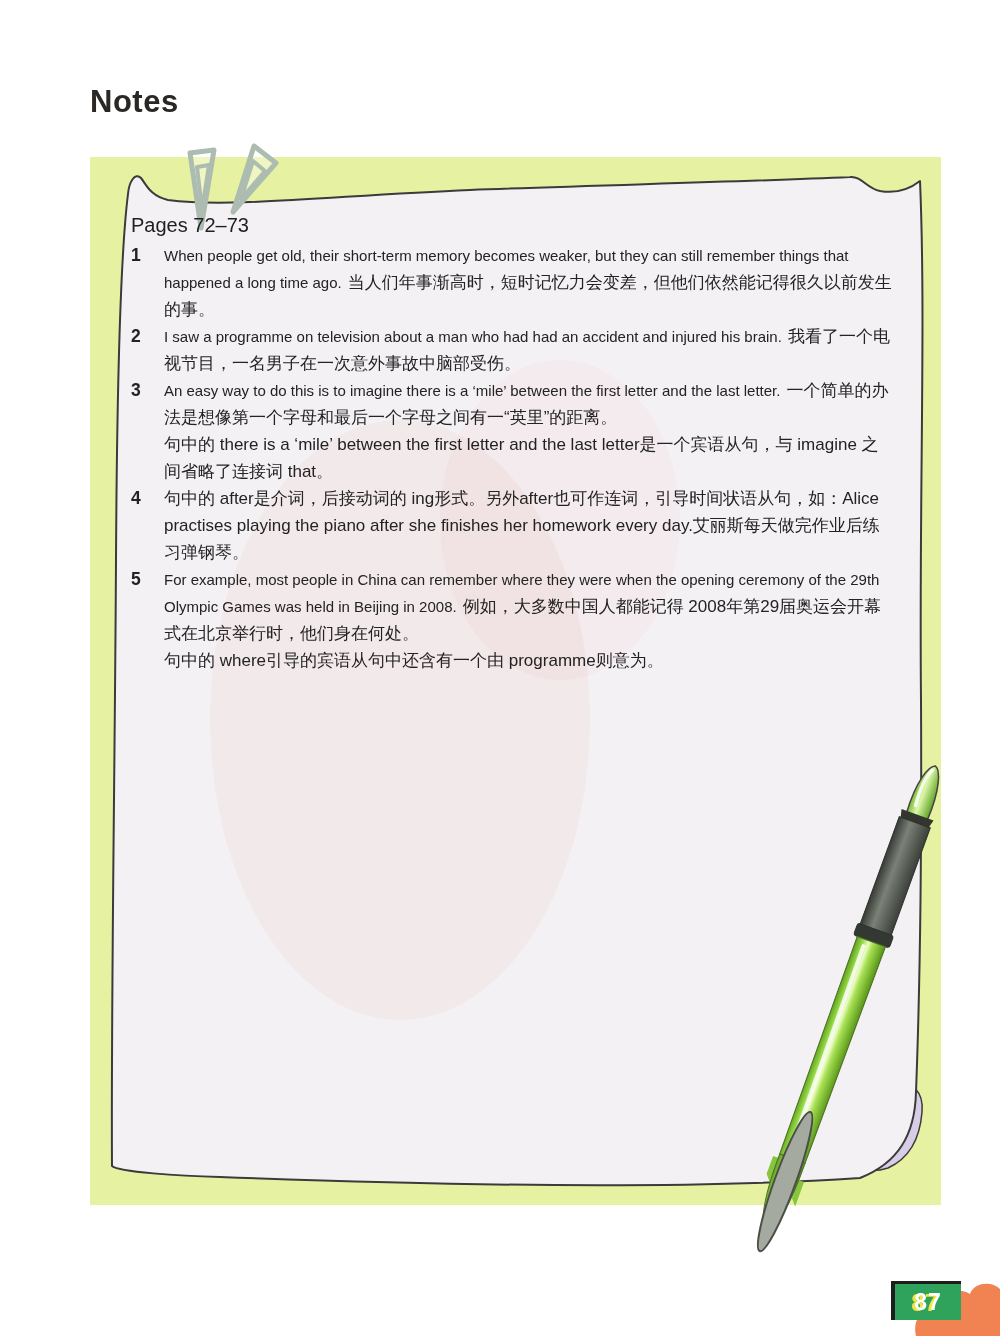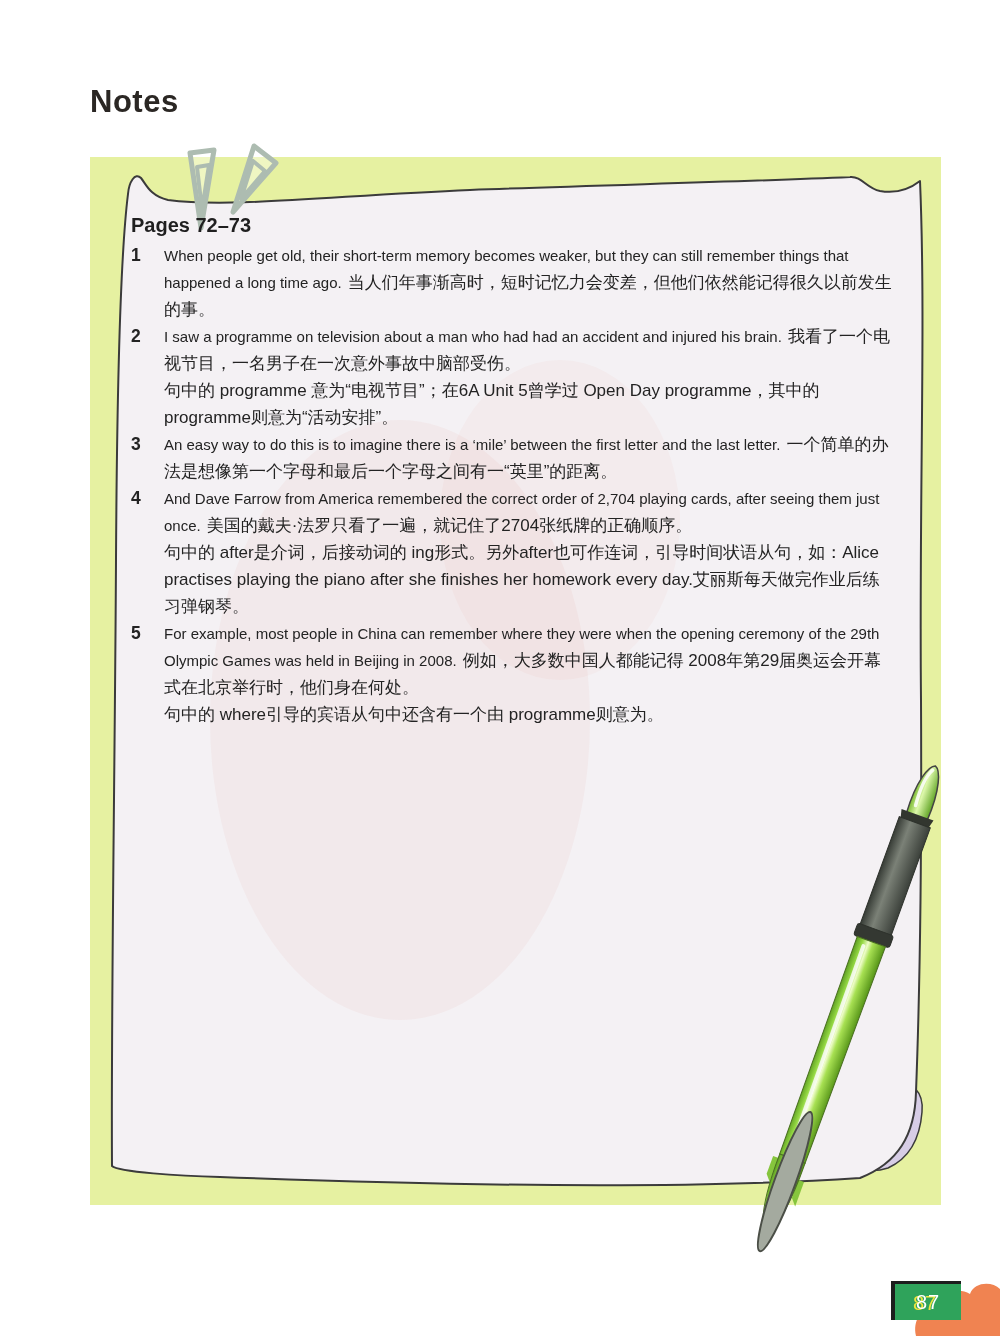--- a/index.html
+++ b/index.html
@@ -10,35 +10,35 @@
   .stage{position:absolute;left:0;top:0;width:824px;height:1336px;}
   svg.deco{position:absolute;left:0;top:0;z-index:1;}
   .page-title{
     position:absolute;left:90px;top:84px;z-index:3;margin:0;
     font-size:31px;font-weight:bold;letter-spacing:.5px;color:#2b2724;
   }
   .content{
     position:absolute;left:131px;top:212px;width:762px;z-index:3;
   }
   .section-title{
-    font-size:20px;font-weight:bold;line-height:27px;margin:0 0 3px 0;color:#1f1f1f;
+    font-size:20px;font-weight:normal;line-height:27px;margin:0 0 3px 0;color:#1f1f1f;
   }
   .item{display:flex;align-items:flex-start;}
   .item .num{flex:none;width:33px;font-weight:bold;font-size:17.5px;line-height:27px;}
   .item .body{flex:1;}
   .item p{margin:0;line-height:27px;}
   .en{font-size:15px;margin-right:6px;}
   .zh{font-size:17px;}
   .note{font-size:17px;}
   .page-badge{
     position:absolute;left:891px;top:1281px;z-index:4;
     width:66px;height:36px;background:#2fa35b;
     border-left:4px solid #1d1d1d;border-top:3px solid #1d1d1d;
     display:flex;align-items:center;justify-content:center;
-    font-size:20px;font-weight:normal;color:#ffffff;letter-spacing:1px;
+    font-size:23px;font-weight:bold;color:#ffffff;letter-spacing:1px;
     text-shadow:-3px 1px 0 #efe53e;
   }
 </style>
 </head>
 <body>
 
 <div class="stage">
 
   <svg class="deco" width="1000" height="1336" viewBox="0 0 1000 1336">
     <defs>
@@ -121,35 +121,34 @@
       <span class="num">1</span>
       <div class="body">
         <p><span class="en">When people get old, their short-term memory becomes weaker, but they can still remember things that happened a long time ago.</span><span class="zh">当人们年事渐高时，短时记忆力会变差，但他们依然能记得很久以前发生的事。</span></p>
       </div>
     </div>
 
     <div class="item">
       <span class="num">2</span>
       <div class="body">
         <p><span class="en">I saw a programme on television about a man who had had an accident and injured his brain.</span><span class="zh">我看了一个电视节目，一名男子在一次意外事故中脑部受伤。</span></p>
-        <p class="note">句中的 programme 意为“电视节目”；在6A Unit 5曾学过 Open Day programme，其中的 programme则意为“活动安排”。</p>
       </div>
     </div>
 
     <div class="item">
       <span class="num">3</span>
       <div class="body">
         <p><span class="en">An easy way to do this is to imagine there is a ‘mile’ between the first letter and the last letter.</span><span class="zh">一个简单的办法是想像第一个字母和最后一个字母之间有一“英里”的距离。</span></p>
+        <p class="note">句中的 there is a ‘mile’ between the first letter and the last letter是一个宾语从句，与 imagine 之间省略了连接词 that。</p>
       </div>
     </div>
 
     <div class="item">
       <span class="num">4</span>
       <div class="body">
-        <p><span class="en">And Dave Farrow from America remembered the correct order of 2,704 playing cards, after seeing them just once.</span><span class="zh">美国的戴夫·法罗只看了一遍，就记住了2704张纸牌的正确顺序。</span></p>
         <p class="note">句中的 after是介词，后接动词的 ing形式。另外after也可作连词，引导时间状语从句，如：Alice practises playing the piano after she finishes her homework every day.艾丽斯每天做完作业后练习弹钢琴。</p>
       </div>
     </div>
 
     <div class="item">
       <span class="num">5</span>
       <div class="body">
         <p><span class="en">For example, most people in China can remember where they were when the opening ceremony of the 29th Olympic Games was held in Beijing in 2008.</span><span class="zh">例如，大多数中国人都能记得 2008年第29届奥运会开幕式在北京举行时，他们身在何处。</span></p>
         <p class="note">句中的 where引导的宾语从句中还含有一个由 programme则意为。</p>
       </div>

